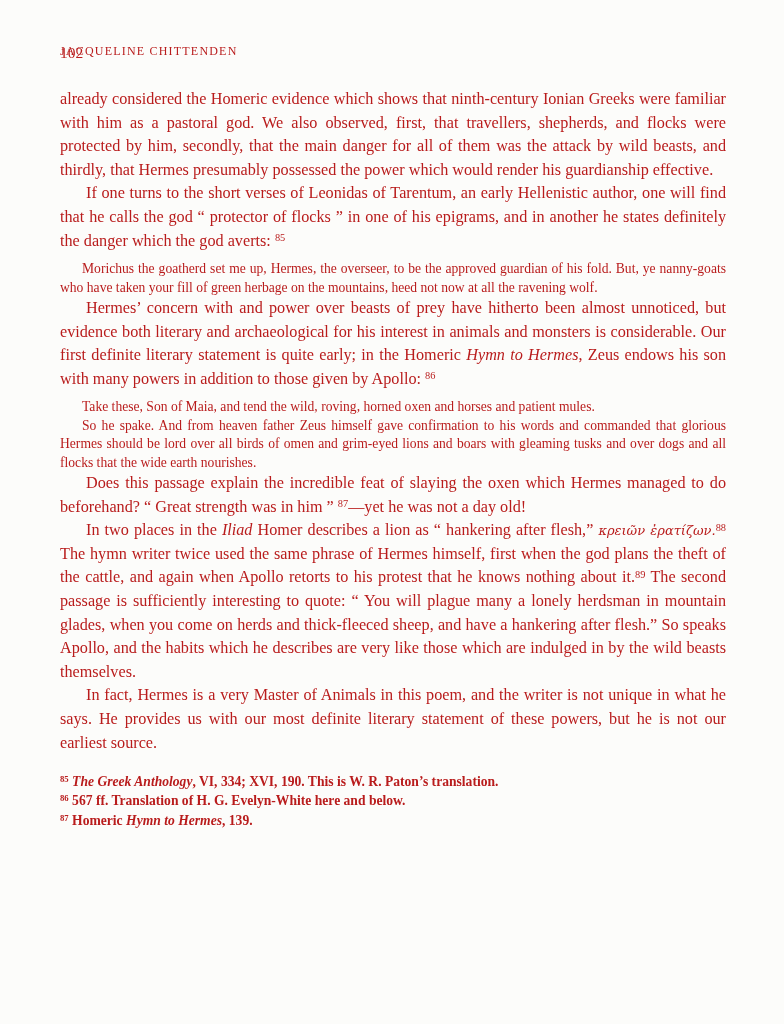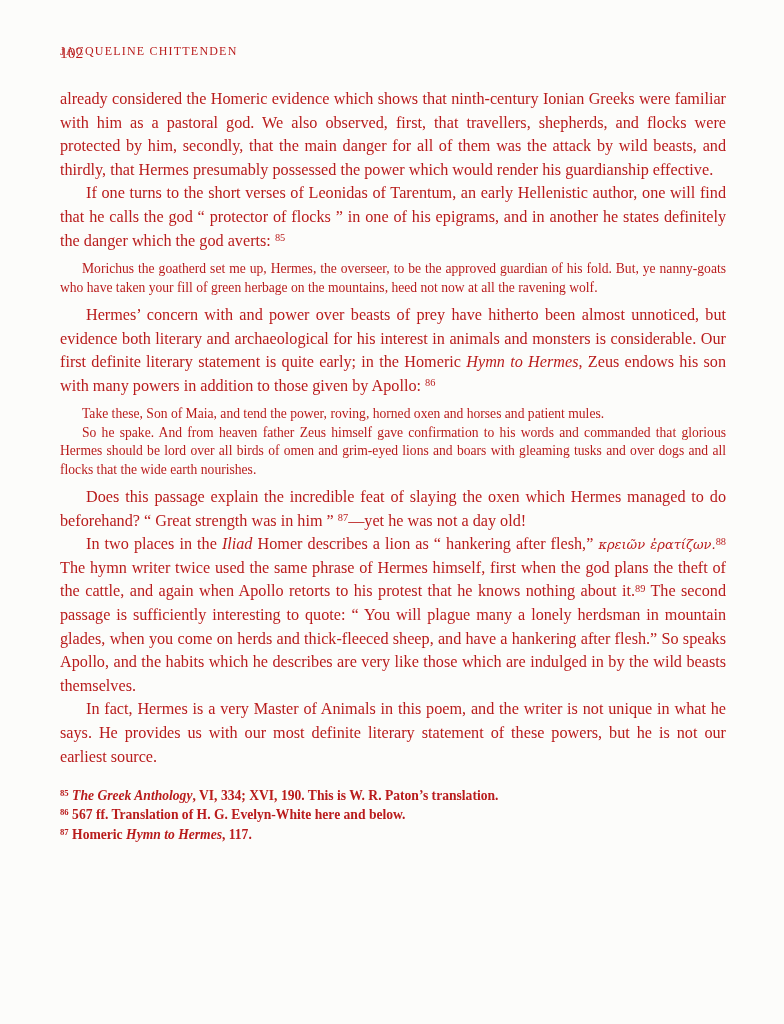--- a/index.html
+++ b/index.html
@@ -45,21 +45,21 @@
     text-align: justify;
   }
   p.para.indent { text-indent: 26px; }
   p.quote {
     font-size: 13.6px;
     line-height: 18.4px;
     text-align: justify;
     text-indent: 22px;
   }
   p.para + p.quote { margin-top: 7px; }
-  p.quote + p.para { margin-top: 7px; font-family: Liberation Serif, serif; }
+  p.quote + p.para { margin-top: 0; font-family: Liberation Serif, serif; }
   sup.fnref {
     font-size: 64%;
     line-height: 0;
     vertical-align: baseline;
     position: relative;
     top: -0.45em;
   }
   .i { font-style: italic; }
   .greek {
     font-style: italic;
@@ -86,24 +86,24 @@
 <div class="page">
   <div class="header">
     <span class="page-num">102</span>
     <span class="running-head">JACQUELINE CHITTENDEN</span>
   </div>
   <div class="article-body">
       <p class="para"><span>already considered the Homeric evidence which shows that ninth-century Ionian Greeks were familiar with him as a pastoral god.  We also observed, first, that travellers, shepherds, and flocks were protected by him, secondly, that the main danger for all of them was the attack by wild beasts, and thirdly, that Hermes presumably possessed the power which would render his guardianship effective.</span></p>
       <p class="para indent"><span>If one turns to the short verses of Leonidas of Tarentum, an early Hellenistic author, one will find that he calls the god “ protector of flocks ” in one of his epigrams, and in another he states definitely the danger which the god averts: </span><sup class="fnref">85</sup></p>
       <p class="quote indent"><span>Morichus the goatherd set me up, Hermes, the overseer, to be the approved guardian of his fold.  But, ye nanny-goats who have taken your fill of green herbage on the mountains, heed not now at all the ravening wolf.</span></p>
       <p class="para indent"><span>Hermes’ concern with and power over beasts of prey have hitherto been almost unnoticed, but evidence both literary and archaeological for his interest in animals and monsters is considerable.  Our first definite literary statement is quite early; in the Homeric </span><span class="i">Hymn to Hermes</span><span>, Zeus endows his son with many powers in addition to those given by Apollo: </span><sup class="fnref">86</sup></p>
-      <p class="quote indent"><span>Take these, Son of Maia, and tend the power, roving, horned oxen and horses and patient mules.</span></p>
+      <p class="quote indent"><span>Take these, Son of Maia, and tend the wild, roving, horned oxen and horses and patient mules.</span></p>
       <p class="quote indent"><span>So he spake.  And from heaven father Zeus himself gave confirmation to his words and commanded that glorious Hermes should be lord over all birds of omen and grim-eyed lions and boars with gleaming tusks and over dogs and all flocks that the wide earth nourishes.</span></p>
       <p class="para indent"><span>Does this passage explain the incredible feat of slaying the oxen which Hermes managed to do beforehand?  “ Great strength was in him ” </span><sup class="fnref">87</sup><span>—yet he was not a day old!</span></p>
       <p class="para indent"><span>In two places in the </span><span class="i">Iliad</span><span> Homer describes a lion as “ hankering after flesh,” </span><span class="greek">κρειῶν ἐρατίζων.</span><sup class="fnref">88</sup><span>  The hymn writer twice used the same phrase of Hermes himself, first when the god plans the theft of the cattle, and again when Apollo retorts to his protest that he knows nothing about it.</span><sup class="fnref">89</sup><span>  The second passage is sufficiently interesting to quote: “ You will plague many a lonely herdsman in mountain glades, when you come on herds and thick-fleeced sheep, and have a hankering after flesh.”  So speaks Apollo, and the habits which he describes are very like those which are indulged in by the wild beasts themselves.</span></p>
       <p class="para indent"><span>In fact, Hermes is a very Master of Animals in this poem, and the writer is not unique in what he says.  He provides us with our most definite literary statement of these powers, but he is not our earliest source.</span></p>
     </div>
   <div class="footnotes">
       <p class="footnote"><sup class="fnref">85</sup><span> </span><span class="i">The Greek Anthology</span><span>, VI, 334; XVI, 190.  This is W. R. Paton’s translation.</span></p>
       <p class="footnote"><sup class="fnref">86</sup><span> 567 ff.  Translation of H. G. Evelyn-White here and below.</span></p>
-      <p class="footnote"><sup class="fnref">87</sup><span> Homeric </span><span class="i">Hymn to Hermes</span><span>, 117.</span></p>
+      <p class="footnote"><sup class="fnref">87</sup><span> Homeric </span><span class="i">Hymn to Hermes</span><span>, 139.</span></p>
     </div>
 </div>
 
 </body></html>

